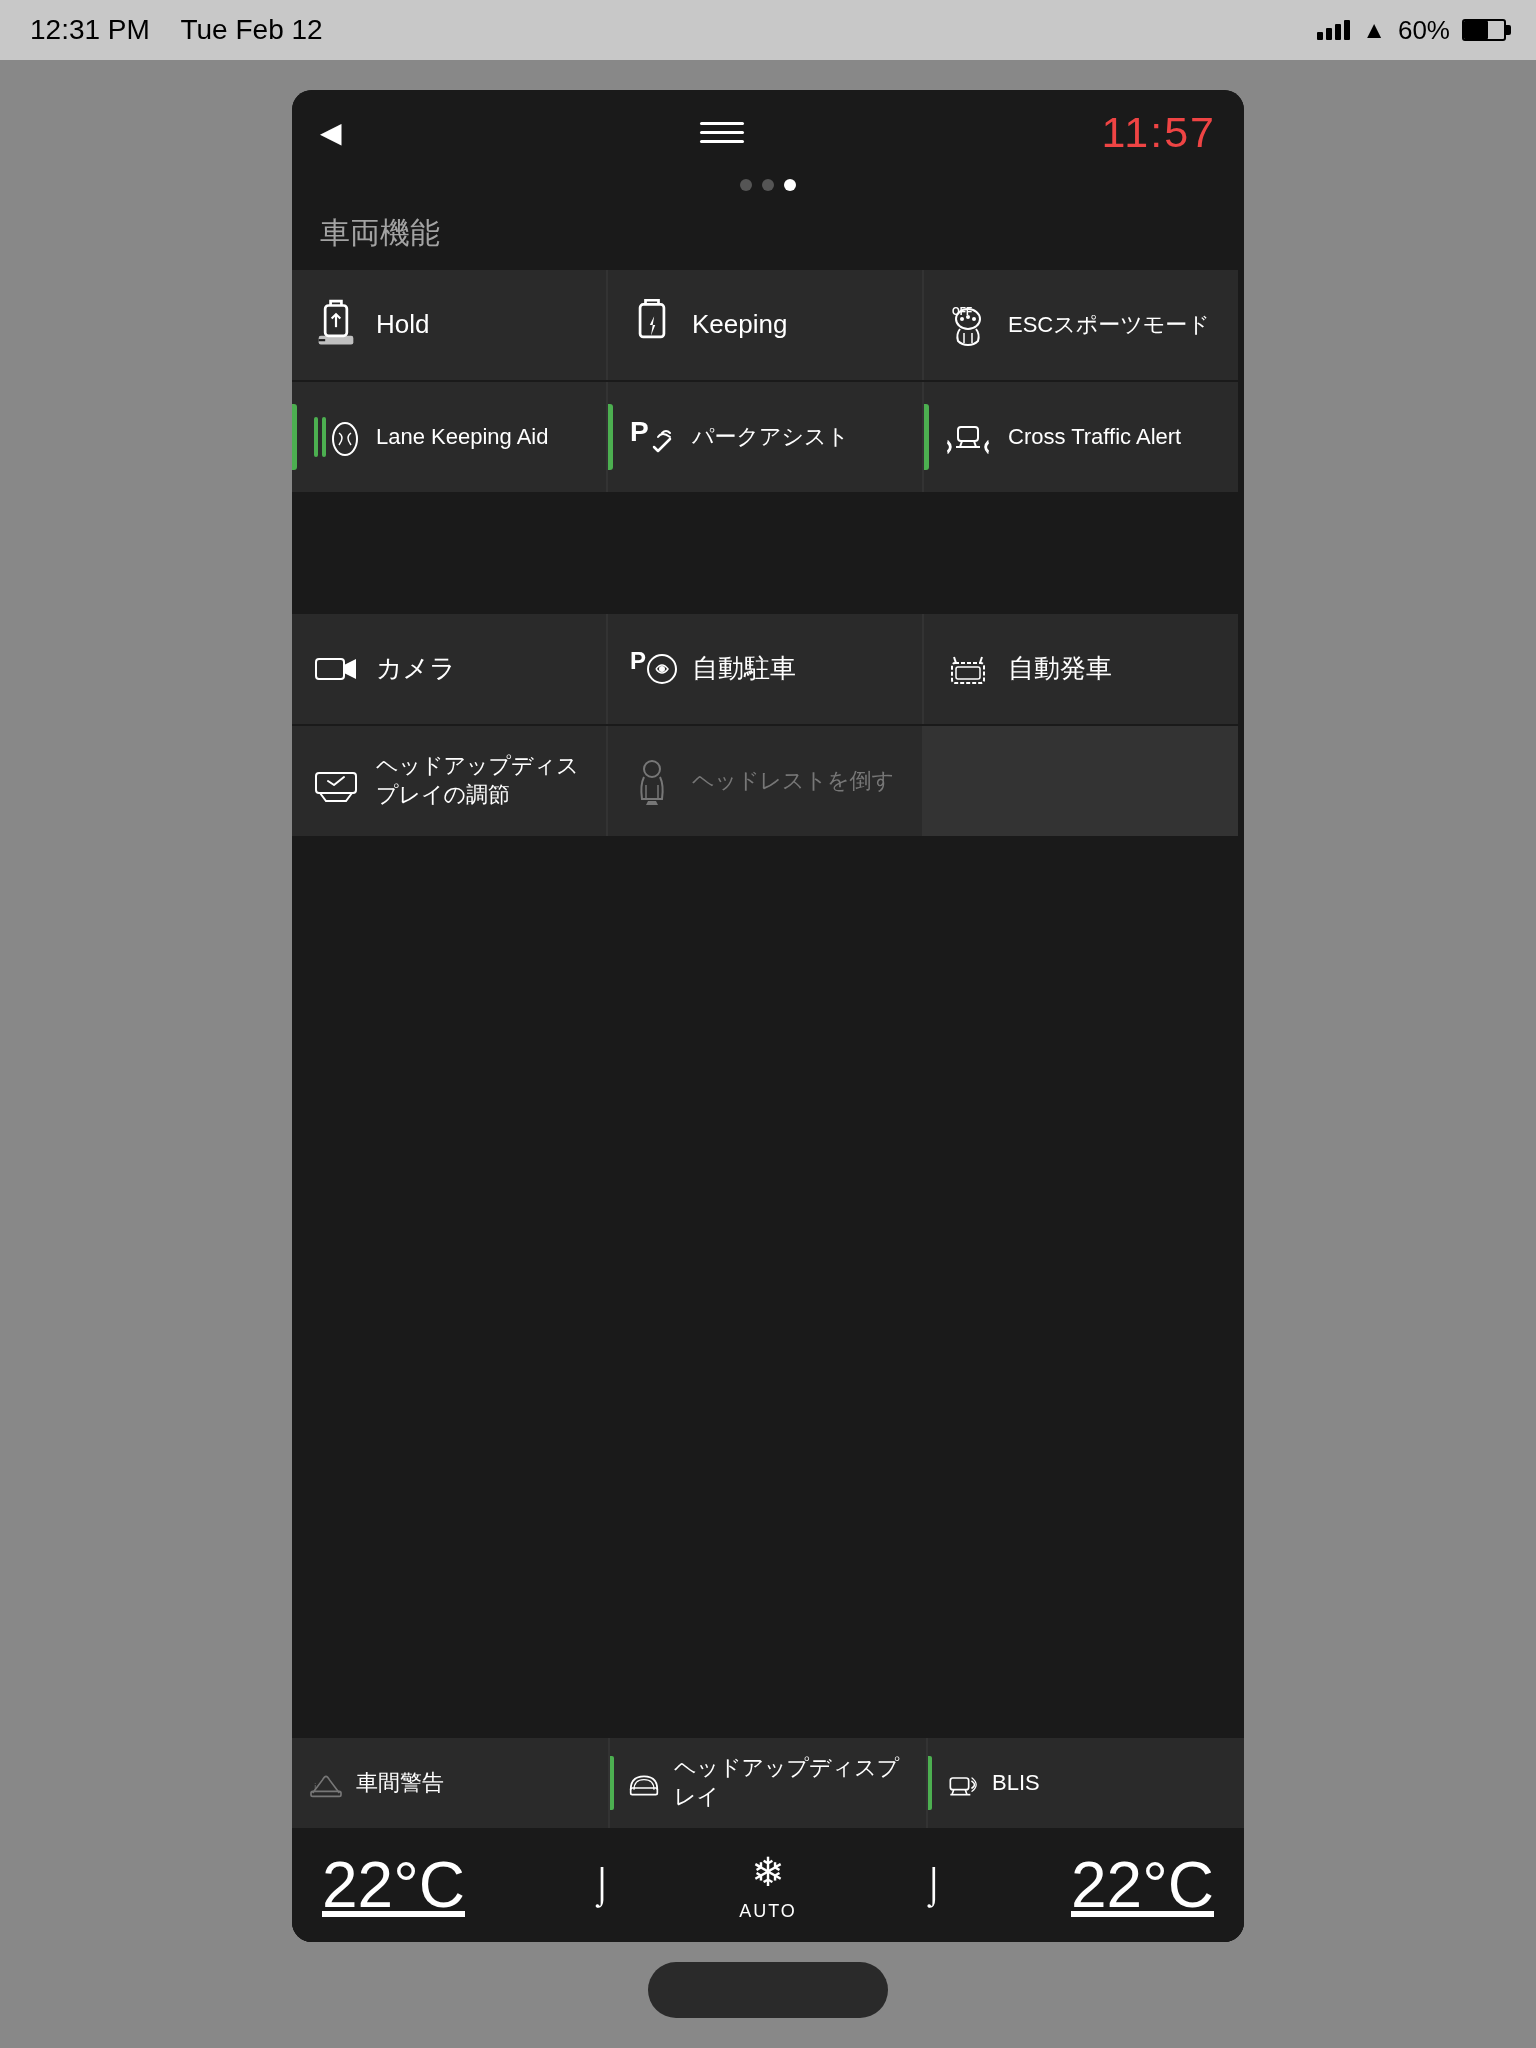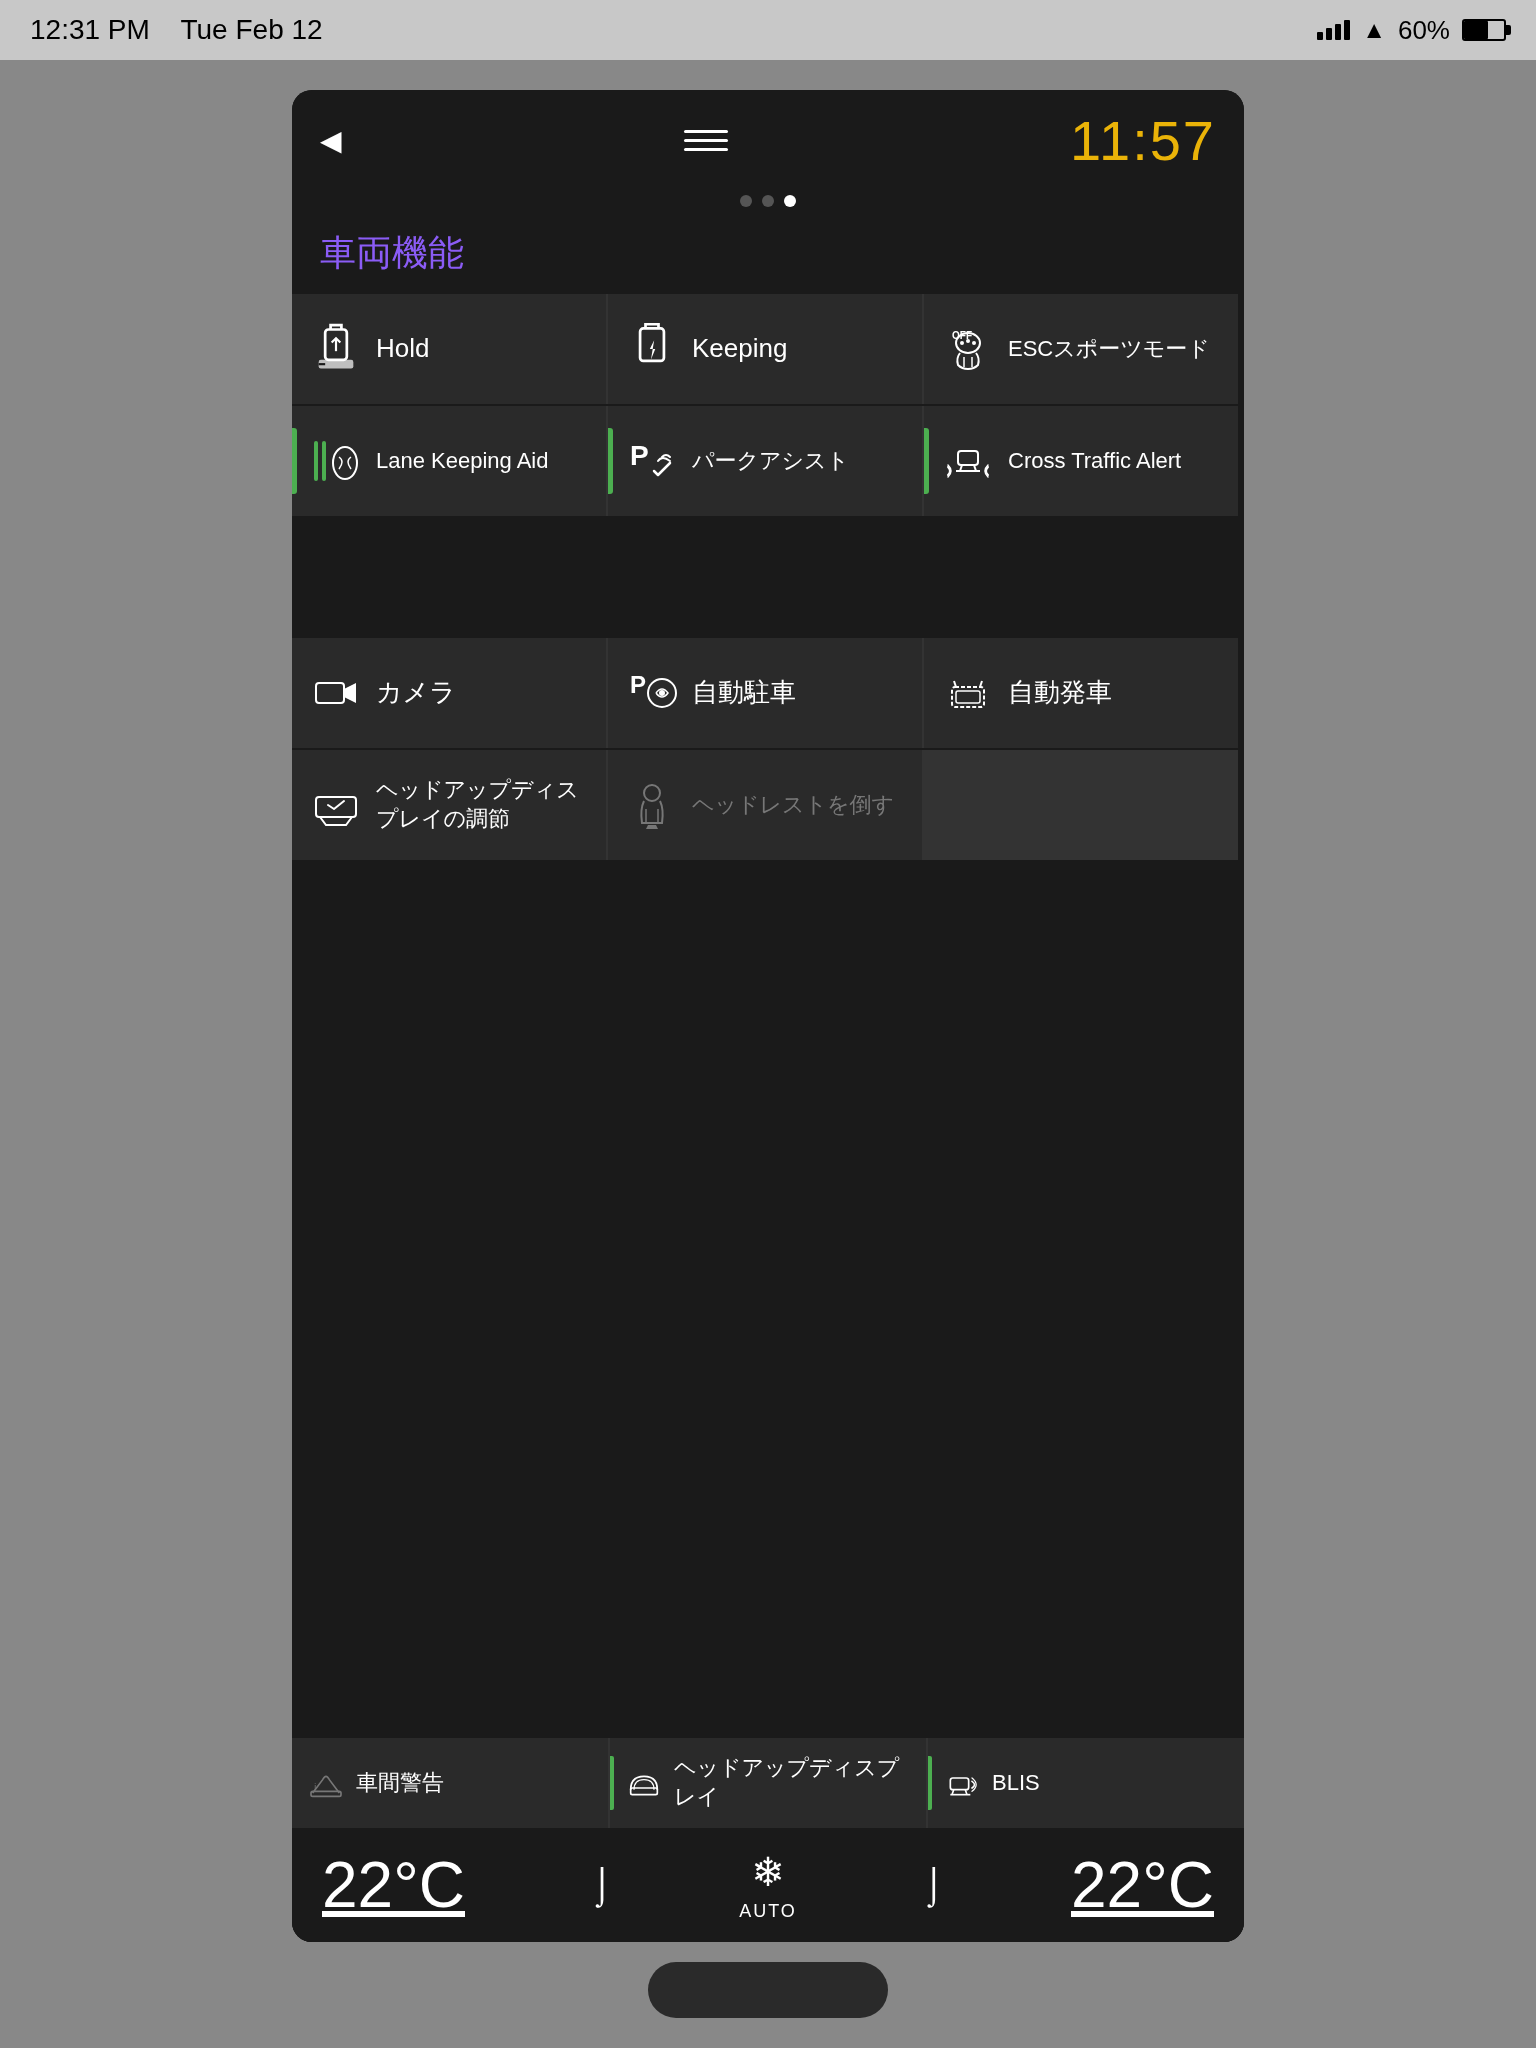--- a/index.html
+++ b/index.html
@@ -84,42 +84,42 @@
       color: #fff;
       font-size: 28px;
     }
     .hamburger {
       display: flex; flex-direction: column; gap: 6px;
     }
     .hamburger span {
       width: 44px; height: 3px; background: #fff; border-radius: 2px;
     }
     .time-display {
-      color: #eab308;
-      font-size: 56px;
+      color: #ef4444;
+      font-size: 43px;
       font-weight: 300;
       letter-spacing: 2px;
     }
 
     
     .page-dots {
       display: flex; justify-content: center; gap: 10px;
       padding: 4px 0 12px;
       flex-shrink: 0;
     }
     .dot {
       width: 12px; height: 12px; border-radius: 50%;
       background: #555;
     }
     .dot.active { background: #fff; }
 
     
     .section-title {
-      color: #8b5cf6;
-      font-size: 36px;
+      color: #a3a3a3;
+      font-size: 30px;
       padding: 10px 28px 16px;
       flex-shrink: 0;
     }
 
     
     .scroll-area {
       flex: 1;
       overflow-y: auto;
       position: relative;
       padding-right: 6px;

